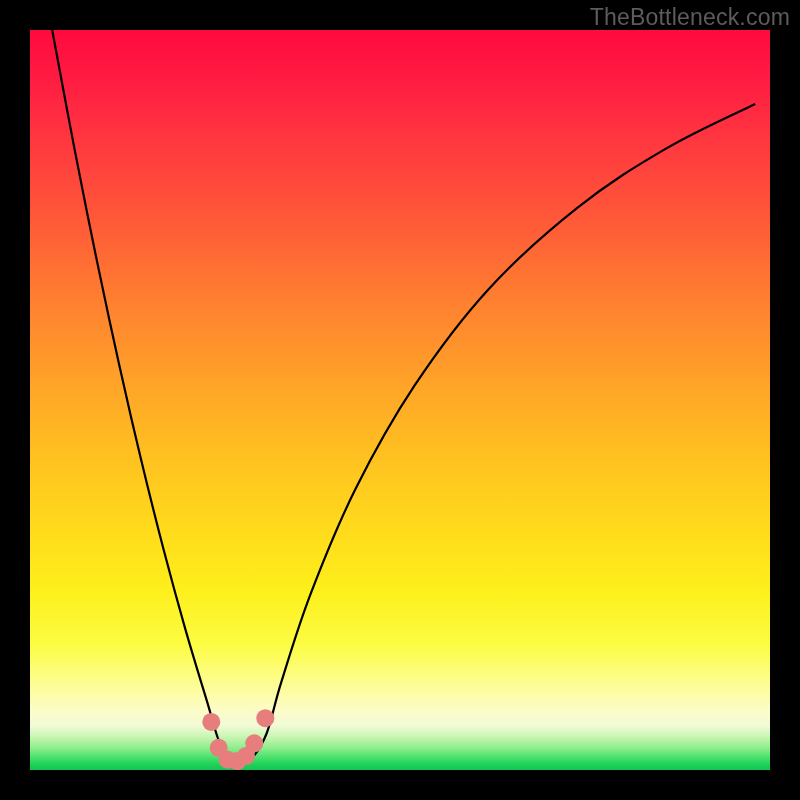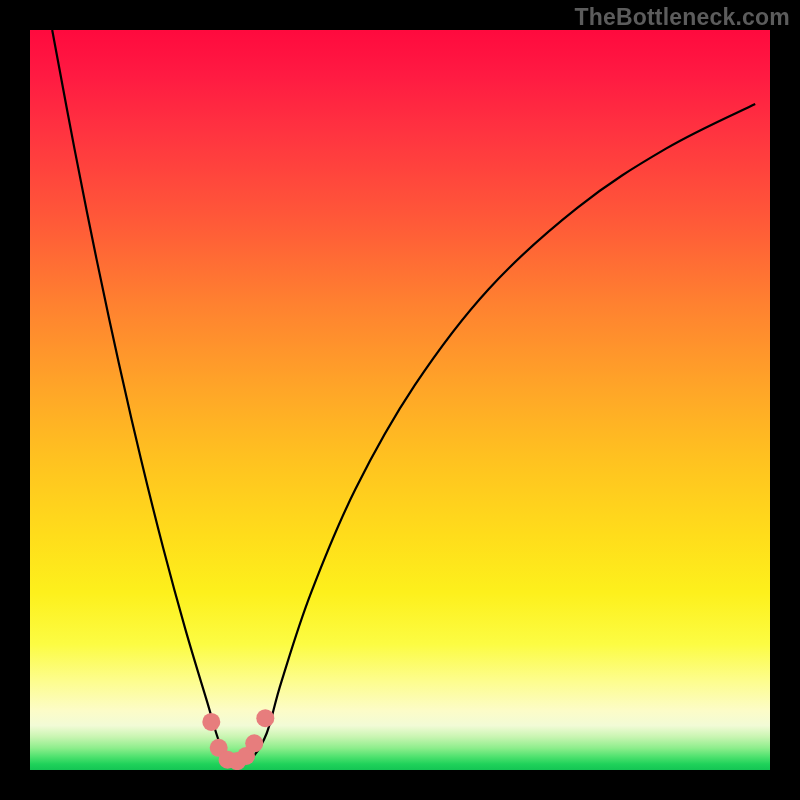--- a/index.html
+++ b/index.html
@@ -18,21 +18,21 @@
     width: 800px;
     height: 800px;
     background: #000;
   }
   .watermark {
     position: absolute;
     top: 4px;
     right: 10px;
     font-size: 23px;
     color: #5c5c5c;
-    font-weight: 700;
+    font-weight: 400;
     letter-spacing: 0.2px;
     z-index: 5;
     user-select: none;
   }
   .plot-area {
     position: absolute;
     left: 30px;
     top: 30px;
     width: 740px;
     height: 740px;

